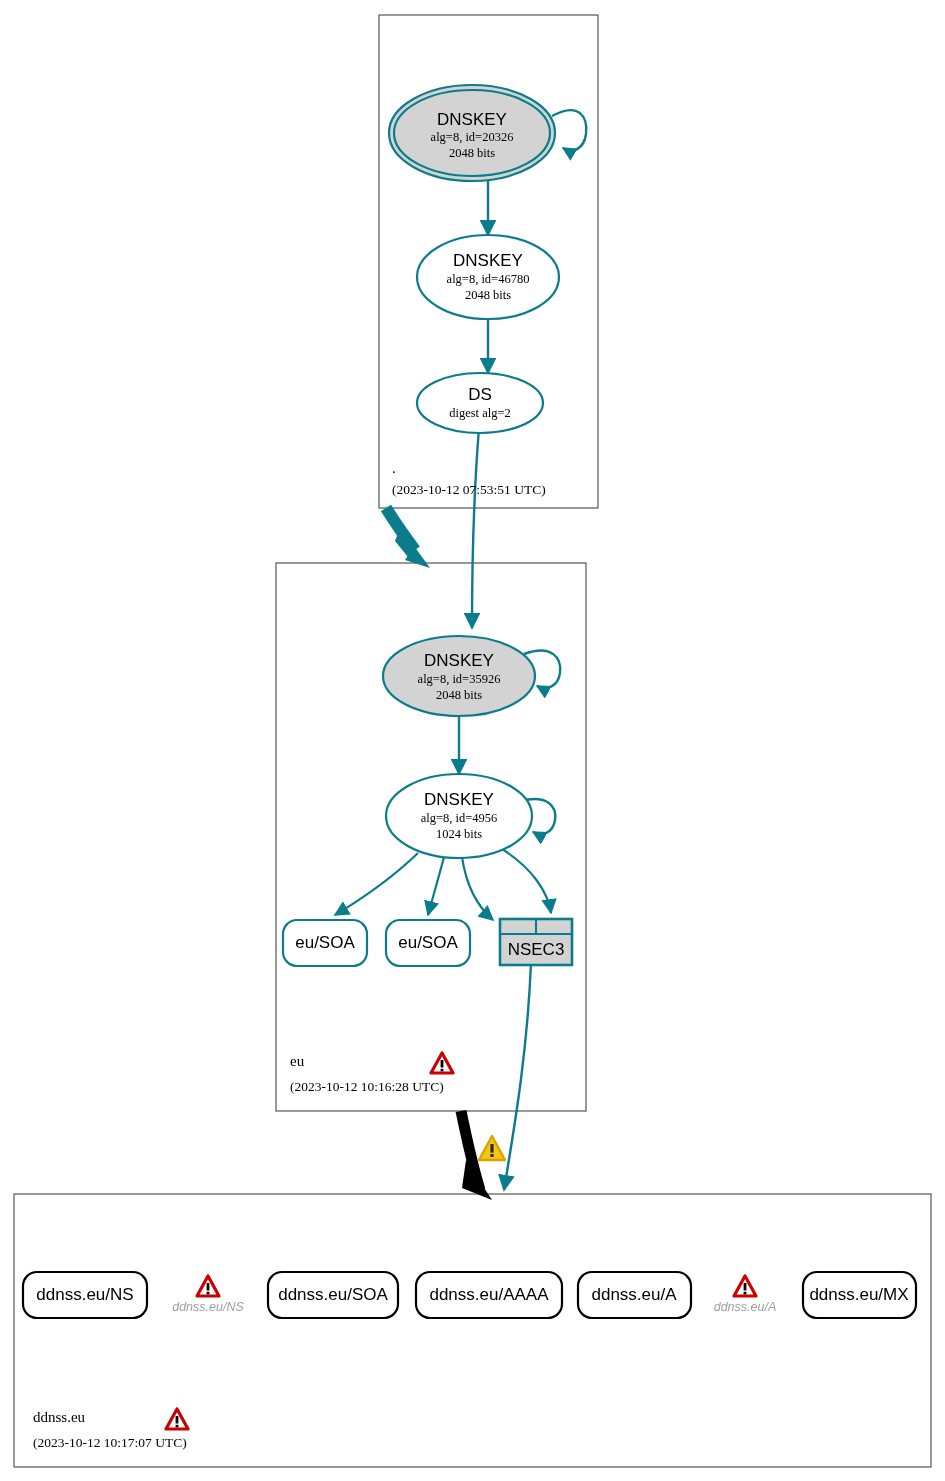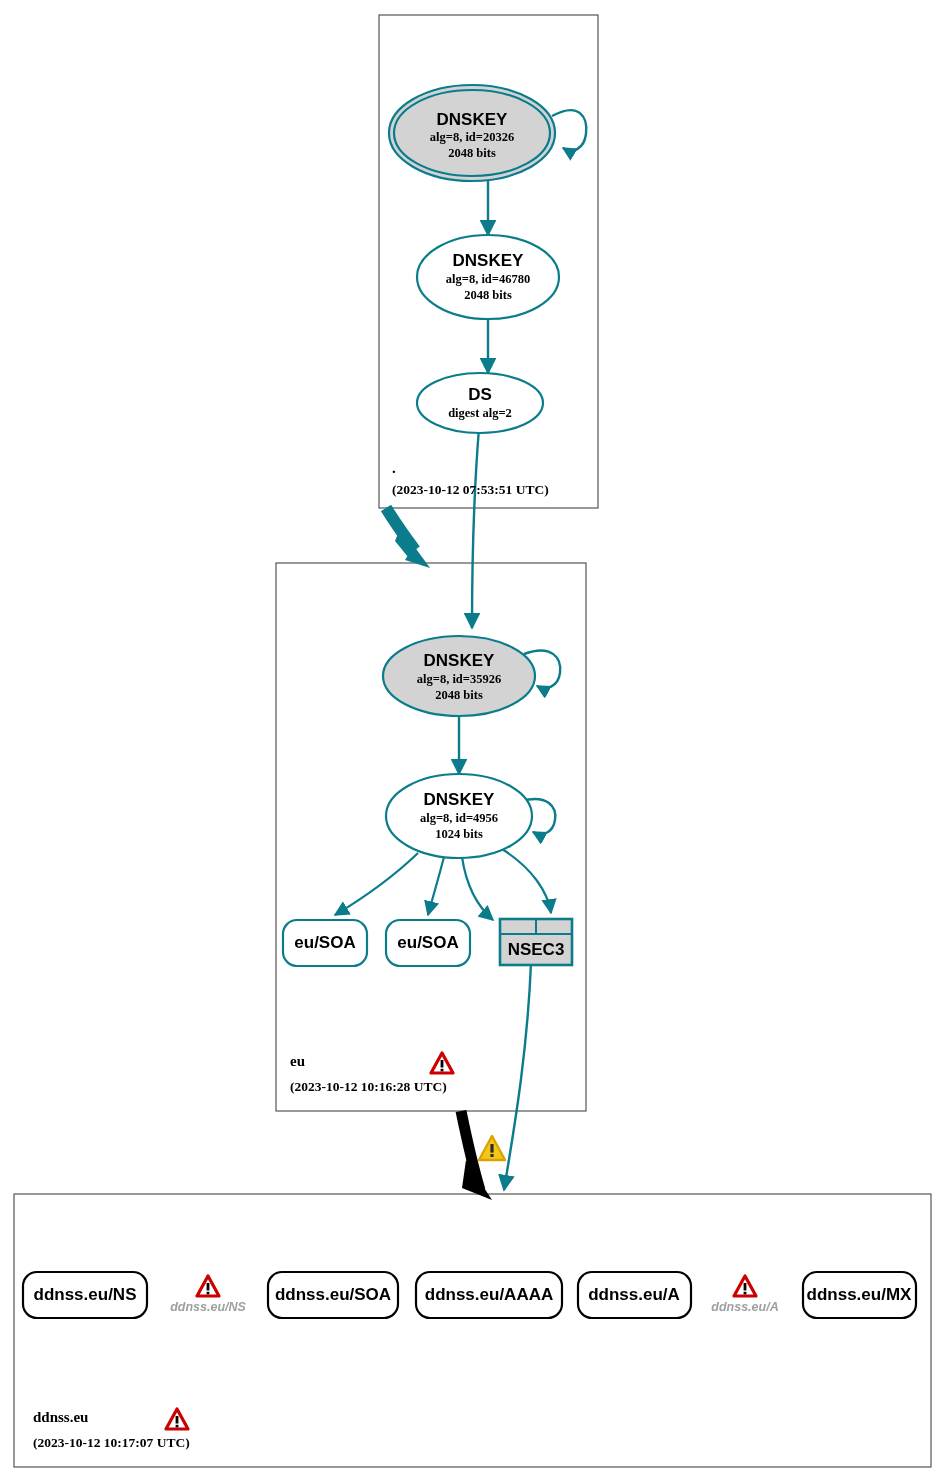--- a/index.html
+++ b/index.html
@@ -12,21 +12,20 @@
     height: 1481px;
     position: relative;
     font-family: "Liberation Serif", "DejaVu Serif", serif;
     overflow: hidden;
   }
   #stage {
     position: absolute;
     left: 0; top: 0;
     width: 929px;
     height: 1481px;
-    font-weight: bold;
   }
   svg.graph {
     position: absolute;
     left: 0; top: 0;
     width: 945px;
     height: 1481px;
   }
   text { dominant-baseline: middle; }
   .node-title {
     font-family: "Liberation Sans", "DejaVu Sans", sans-serif;

